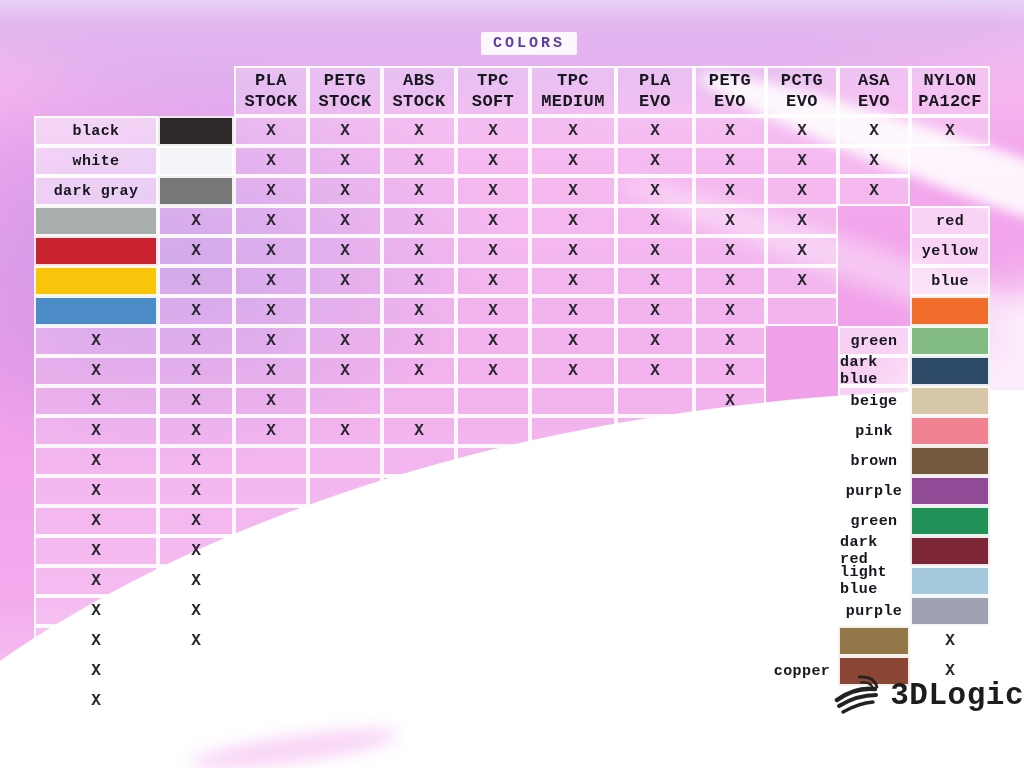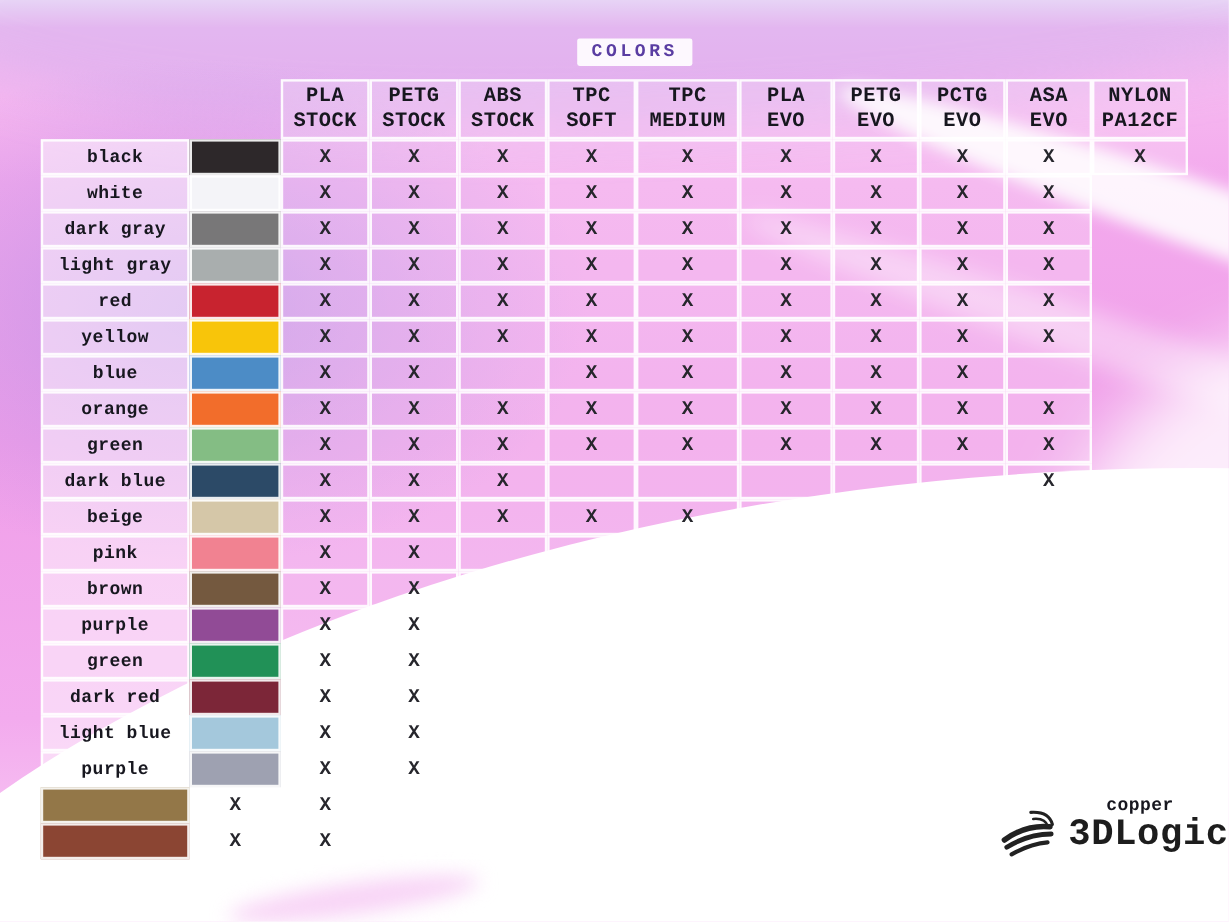--- a/index.html
+++ b/index.html
@@ -140,21 +140,20 @@
       <div class="cell xc">X</div>
       <div class="cell xc">X</div>
       <div class="cell xc">X</div>
       <div class="cell xc">X</div>
       <div class="cell xc">X</div>
       <div class="cell xc">X</div>
       <div class="cell xc">X</div>
       <div class="cell xc">X</div>
       <div class="cell xc">X</div>
       <div class="cell xc ghost"></div>
-      <div class="cell lab">light gray</div>
       <div class="cell sw" style="background: rgb(169, 174, 174);"></div>
       <div class="cell xc">X</div>
       <div class="cell xc">X</div>
       <div class="cell xc">X</div>
       <div class="cell xc">X</div>
       <div class="cell xc">X</div>
       <div class="cell xc">X</div>
       <div class="cell xc">X</div>
       <div class="cell xc">X</div>
       <div class="cell xc">X</div>
@@ -188,21 +187,20 @@
       <div class="cell xc">X</div>
       <div class="cell xc">X</div>
       <div class="cell xc"></div>
       <div class="cell xc">X</div>
       <div class="cell xc">X</div>
       <div class="cell xc">X</div>
       <div class="cell xc">X</div>
       <div class="cell xc">X</div>
       <div class="cell xc"></div>
       <div class="cell xc ghost"></div>
-      <div class="cell lab">orange</div>
       <div class="cell sw" style="background: rgb(242, 109, 43);"></div>
       <div class="cell xc">X</div>
       <div class="cell xc">X</div>
       <div class="cell xc">X</div>
       <div class="cell xc">X</div>
       <div class="cell xc">X</div>
       <div class="cell xc">X</div>
       <div class="cell xc">X</div>
       <div class="cell xc">X</div>
       <div class="cell xc">X</div>

